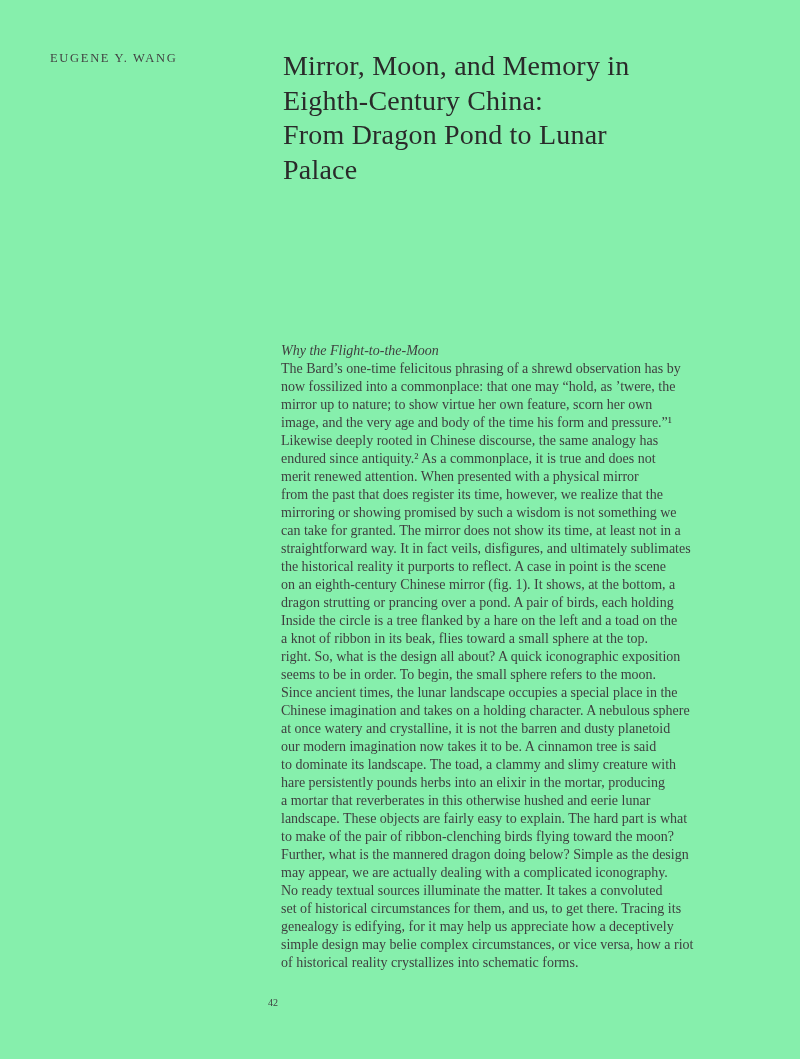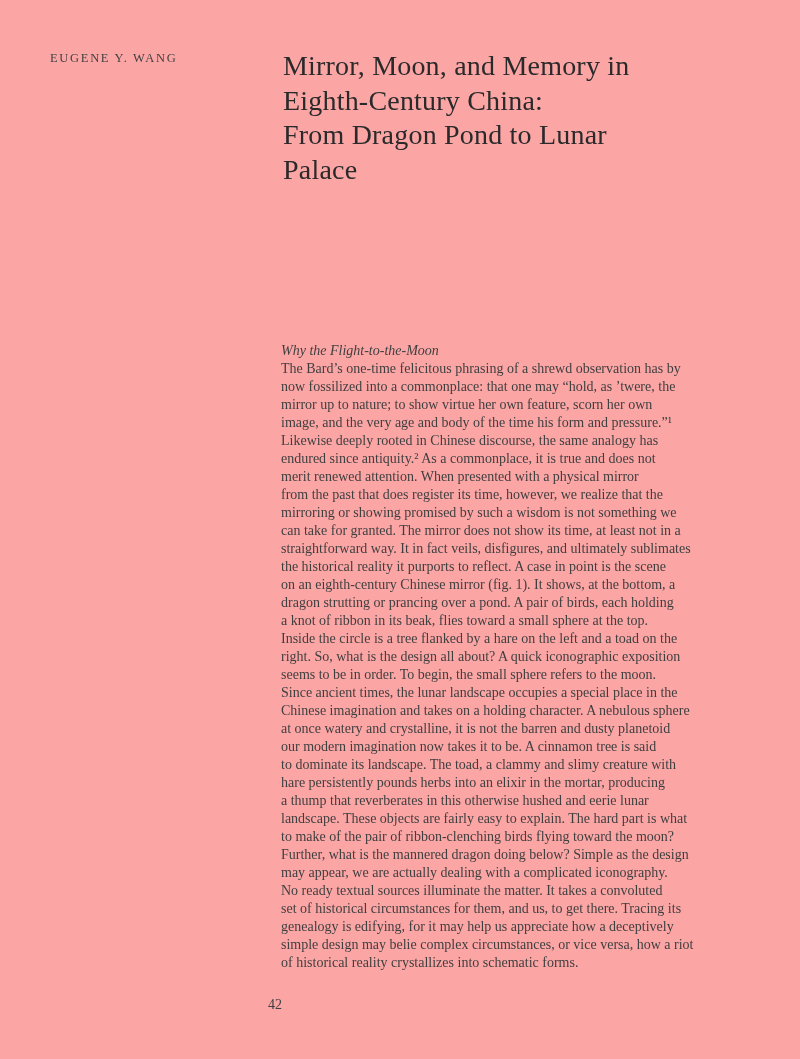--- a/index.html
+++ b/index.html
@@ -4,21 +4,21 @@
 <style>
   html, body {
     margin: 0;
     padding: 0;
     background: #ffffff;
   }
   .page {
     position: relative;
     width: 800px;
     height: 1059px;
-    background: #fca5a5;
+    background: #86efac;
     font-family: "Liberation Serif", "DejaVu Serif", serif;
     overflow: hidden;
   }
   .author {
     position: absolute;
     left: 50px;
     top: 51px;
     font-size: 12.5px;
     letter-spacing: 1.7px;
     color: #424242;
@@ -47,21 +47,21 @@
   }
   .section-heading {
     font-style: italic;
     white-space: nowrap;
   }
   .body-text div { white-space: nowrap; }
   .page-number {
     position: absolute;
     left: 268px;
     top: 997px;
-    font-size: 14px;
+    font-size: 10px;
     color: #3f3f3f;
   }
 </style>
 </head>
 <body>
 
 <div class="page">
   <div class="author">EUGENE Y. WANG</div>
 
   <h1 class="title">
@@ -81,31 +81,31 @@
         <div>Likewise deeply rooted in Chinese discourse, the same analogy has</div>
         <div>endured since antiquity.² As a commonplace, it is true and does not</div>
         <div>merit renewed attention. When presented with a physical mirror</div>
         <div>from the past that does register its time, however, we realize that the</div>
         <div>mirroring or showing promised by such a wisdom is not something we</div>
         <div>can take for granted. The mirror does not show its time, at least not in a</div>
         <div>straightforward way. It in fact veils, disfigures, and ultimately sublimates</div>
         <div>the historical reality it purports to reflect. A case in point is the scene</div>
         <div>on an eighth-century Chinese mirror (fig. 1). It shows, at the bottom, a</div>
         <div>dragon strutting or prancing over a pond. A pair of birds, each holding</div>
+        <div>Inside the circle is a tree flanked by a hare on the left and a toad on the</div>
         <div>a knot of ribbon in its beak, flies toward a small sphere at the top.</div>
-        <div>Inside the circle is a tree flanked by a hare on the left and a toad on the</div>
         <div>right. So, what is the design all about? A quick iconographic exposition</div>
         <div>seems to be in order. To begin, the small sphere refers to the moon.</div>
         <div>Since ancient times, the lunar landscape occupies a special place in the</div>
         <div>Chinese imagination and takes on a holding character. A nebulous sphere</div>
         <div>at once watery and crystalline, it is not the barren and dusty planetoid</div>
         <div>our modern imagination now takes it to be. A cinnamon tree is said</div>
         <div>to dominate its landscape. The toad, a clammy and slimy creature with</div>
         <div>hare persistently pounds herbs into an elixir in the mortar, producing</div>
-        <div>a thump that reverberates in this otherwise hushed and eerie lunar</div>
+        <div>a mortar that reverberates in this otherwise hushed and eerie lunar</div>
         <div>landscape. These objects are fairly easy to explain. The hard part is what</div>
         <div>to make of the pair of ribbon-clenching birds flying toward the moon?</div>
         <div>Further, what is the mannered dragon doing below? Simple as the design</div>
         <div>may appear, we are actually dealing with a complicated iconography.</div>
         <div>No ready textual sources illuminate the matter. It takes a convoluted</div>
         <div>set of historical circumstances for them, and us, to get there. Tracing its</div>
         <div>genealogy is edifying, for it may help us appreciate how a deceptively</div>
         <div>simple design may belie complex circumstances, or vice versa, how a riot</div>
         <div>of historical reality crystallizes into schematic forms.</div>
       </div>

